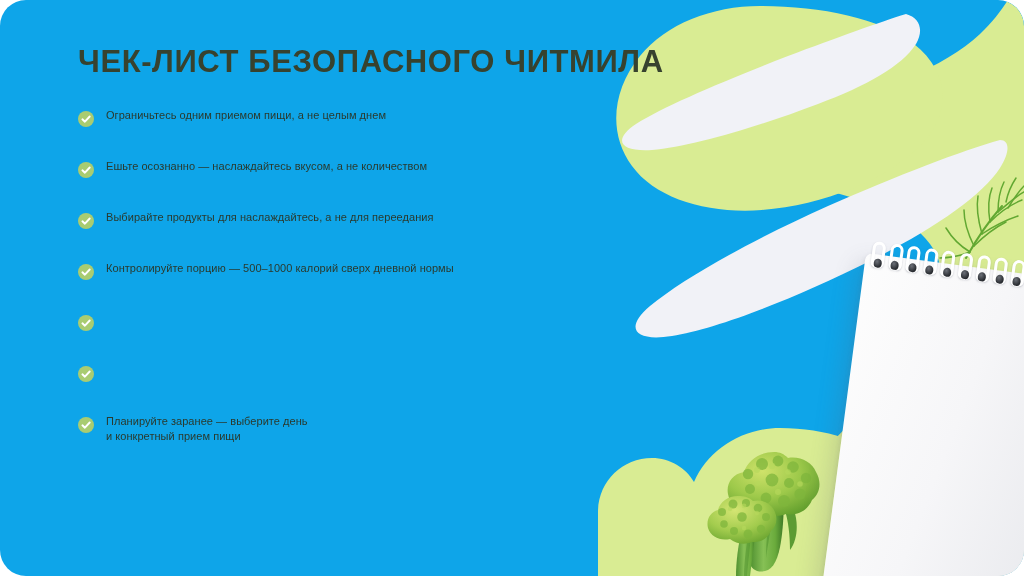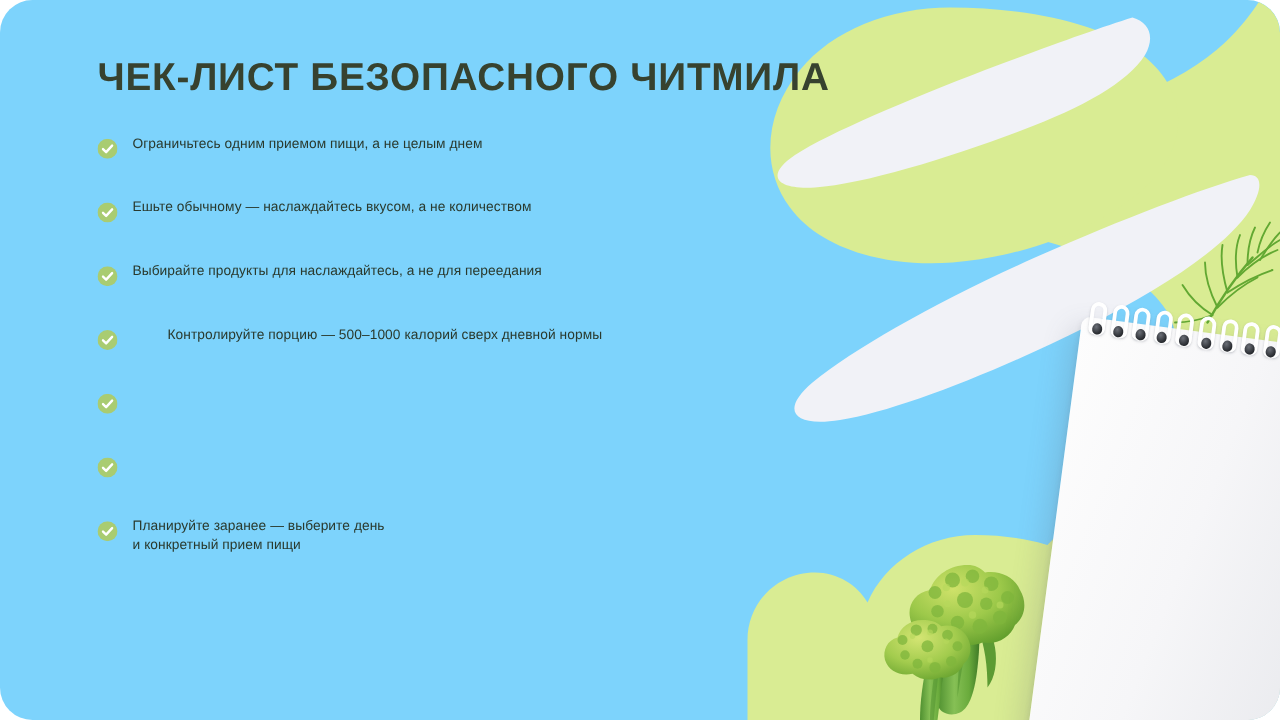--- a/index.html
+++ b/index.html
@@ -101,21 +101,21 @@
     font-size:11px;
     line-height:1.42;
     color:#2a3a2e;
     letter-spacing:.05px;
     white-space:pre-line;
   }
 </style>
 </head>
 <body style="background: rgb(255, 255, 255);">
 
-<div id="card" style="background: #7dd3fc; border-radius: 26px;">
+<div id="card" style="background: #0ea5e9; border-radius: 26px;">
 
   <div class="deco-layer">
     <svg class="deco-svg" viewBox="0 0 1024 576" xmlns="http://www.w3.org/2000/svg">
       <defs>
         <clipPath id="cardClip">
           <rect x="0" y="0" width="1024" height="576" rx="26" ry="26"></rect>
         </clipPath>
         <radialGradient id="broccoliHeadA" cx="38%" cy="30%" r="78%">
           <stop offset="0%" stop-color="#cfe26a"></stop>
           <stop offset="52%" stop-color="#9dc94a"></stop>
@@ -346,39 +346,39 @@
           </span>
           <span class="check-text" style="color: rgb(42, 58, 46);">Ограничьтесь одним приемом пищи, а не целым днем</span>
         </li>
         <li class="check-item">
           <span class="check-icon">
             <svg viewBox="0 0 16 16" xmlns="http://www.w3.org/2000/svg">
               <circle cx="8" cy="8" r="8" fill="#A9CC71"></circle>
               <path d="M4.4 8.3 L6.9 10.7 L11.7 5.5" fill="none" stroke="#FFFFFF" stroke-width="1.9" stroke-linecap="round" stroke-linejoin="round"></path>
             </svg>
           </span>
-          <span class="check-text" style="color: rgb(42, 58, 46);">Ешьте обычному — наслаждайтесь вкусом, а не количеством</span>
+          <span class="check-text" style="color: rgb(42, 58, 46);">Ешьте осознанно — наслаждайтесь вкусом, а не количеством</span>
         </li>
         <li class="check-item">
           <span class="check-icon">
             <svg viewBox="0 0 16 16" xmlns="http://www.w3.org/2000/svg">
               <circle cx="8" cy="8" r="8" fill="#A9CC71"></circle>
               <path d="M4.4 8.3 L6.9 10.7 L11.7 5.5" fill="none" stroke="#FFFFFF" stroke-width="1.9" stroke-linecap="round" stroke-linejoin="round"></path>
             </svg>
           </span>
           <span class="check-text" style="color: rgb(42, 58, 46);">Выбирайте продукты для наслаждайтесь, а не для переедания</span>
         </li>
         <li class="check-item">
           <span class="check-icon">
             <svg viewBox="0 0 16 16" xmlns="http://www.w3.org/2000/svg">
               <circle cx="8" cy="8" r="8" fill="#A9CC71"></circle>
               <path d="M4.4 8.3 L6.9 10.7 L11.7 5.5" fill="none" stroke="#FFFFFF" stroke-width="1.9" stroke-linecap="round" stroke-linejoin="round"></path>
             </svg>
           </span>
-          <span class="check-text" style="color: rgb(42, 58, 46); margin-left: 28px;">Контролируйте порцию — 500–1000 калорий сверх дневной нормы</span>
+          <span class="check-text" style="color: rgb(42, 58, 46);">Контролируйте порцию — 500–1000 калорий сверх дневной нормы</span>
         </li>
         <li class="check-item">
           <span class="check-icon">
             <svg viewBox="0 0 16 16" xmlns="http://www.w3.org/2000/svg">
               <circle cx="8" cy="8" r="8" fill="#A9CC71"></circle>
               <path d="M4.4 8.3 L6.9 10.7 L11.7 5.5" fill="none" stroke="#FFFFFF" stroke-width="1.9" stroke-linecap="round" stroke-linejoin="round"></path>
             </svg>
           </span>
         </li>
         <li class="check-item">

